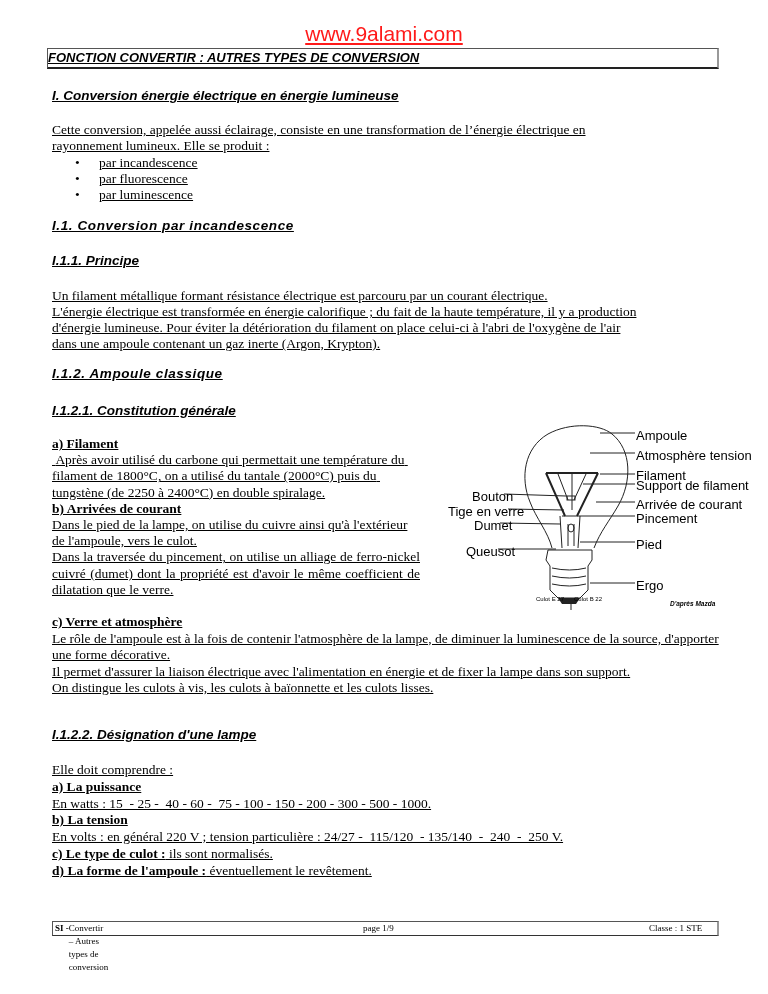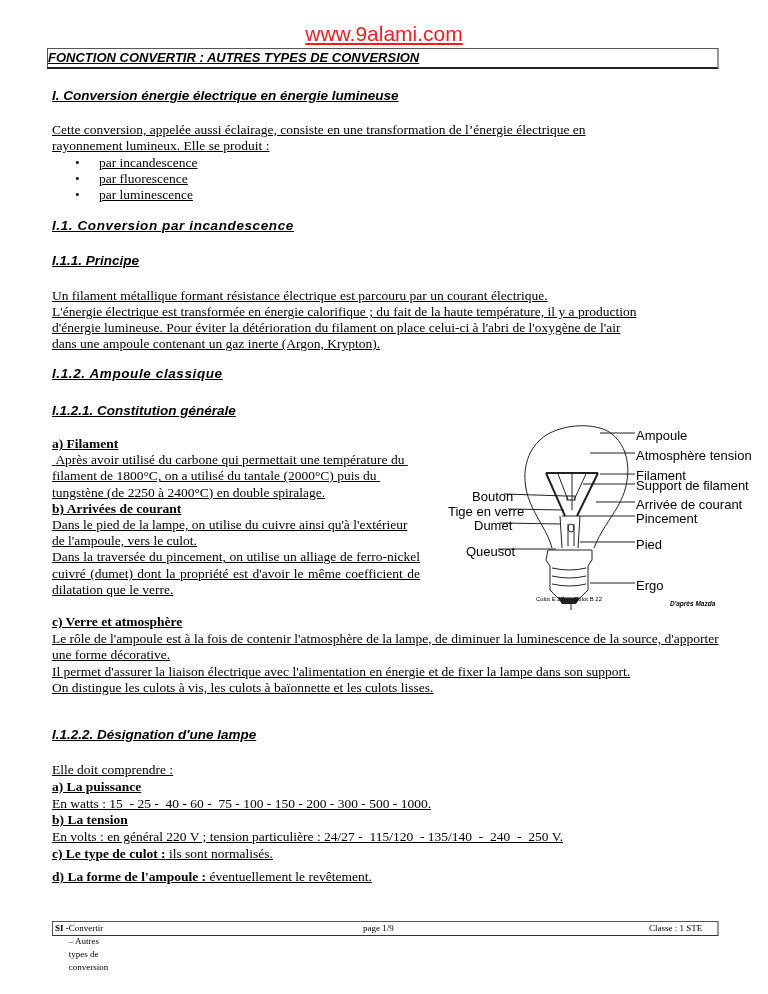--- a/index.html
+++ b/index.html
@@ -114,20 +114,20 @@
 
 <div class="abs h" style="top:727px;">I.1.2.2. Désignation d'une lampe</div>
 
 <div class="abs p" style="top:762px; line-height:16.8px;">
   <div>Elle doit comprendre :</div>
   <div class="b">a) La puissance</div>
   <div style="white-space:pre;">En watts : 15  - 25 -  40 - 60 -  75 - 100 - 150 - 200 - 300 - 500 - 1000.</div>
   <div class="b">b) La tension</div>
   <div style="white-space:pre;">En volts : en général 220 V ; tension particulière : 24/27 -  115/120  - 135/140  -  240  -  250 V.</div>
   <div><span class="b">c) Le type de culot :</span><span> ils sont normalisés.</span></div>
-  <div style="margin-top:6px;"><span class="b">d) La forme de l'ampoule :</span><span> éventuellement le revêtement.</span></div>
+  <div style=""><span class="b">d) La forme de l'ampoule :</span><span> éventuellement le revêtement.</span></div>
 </div>
 
 <div class="abs footer">
   <span style="left:2px;"><b>SI - </b><span>Convertir – Autres types de conversion</span></span>
   <span style="left:310px;">page 1/9</span>
   <span style="left:596px;">Classe : 1 STE</span>
 </div>
 
 </body></html>

